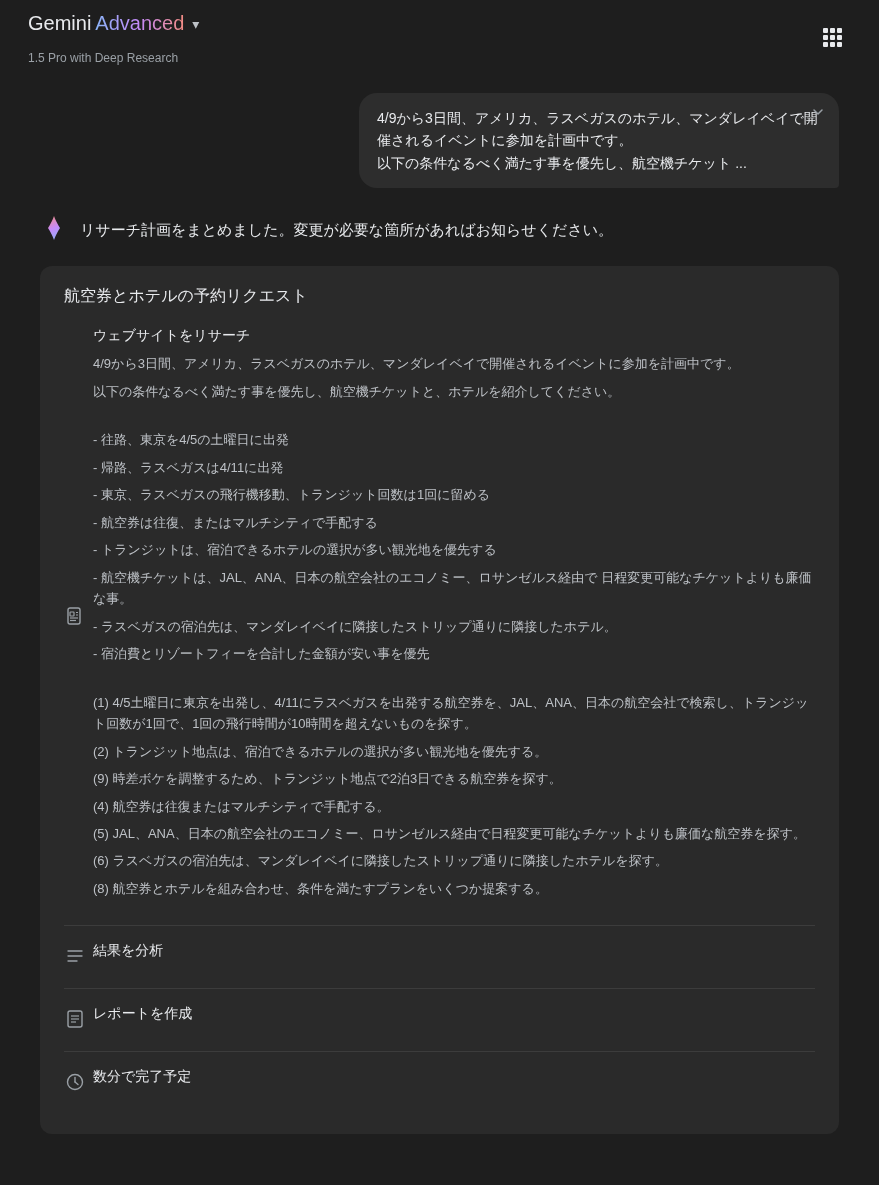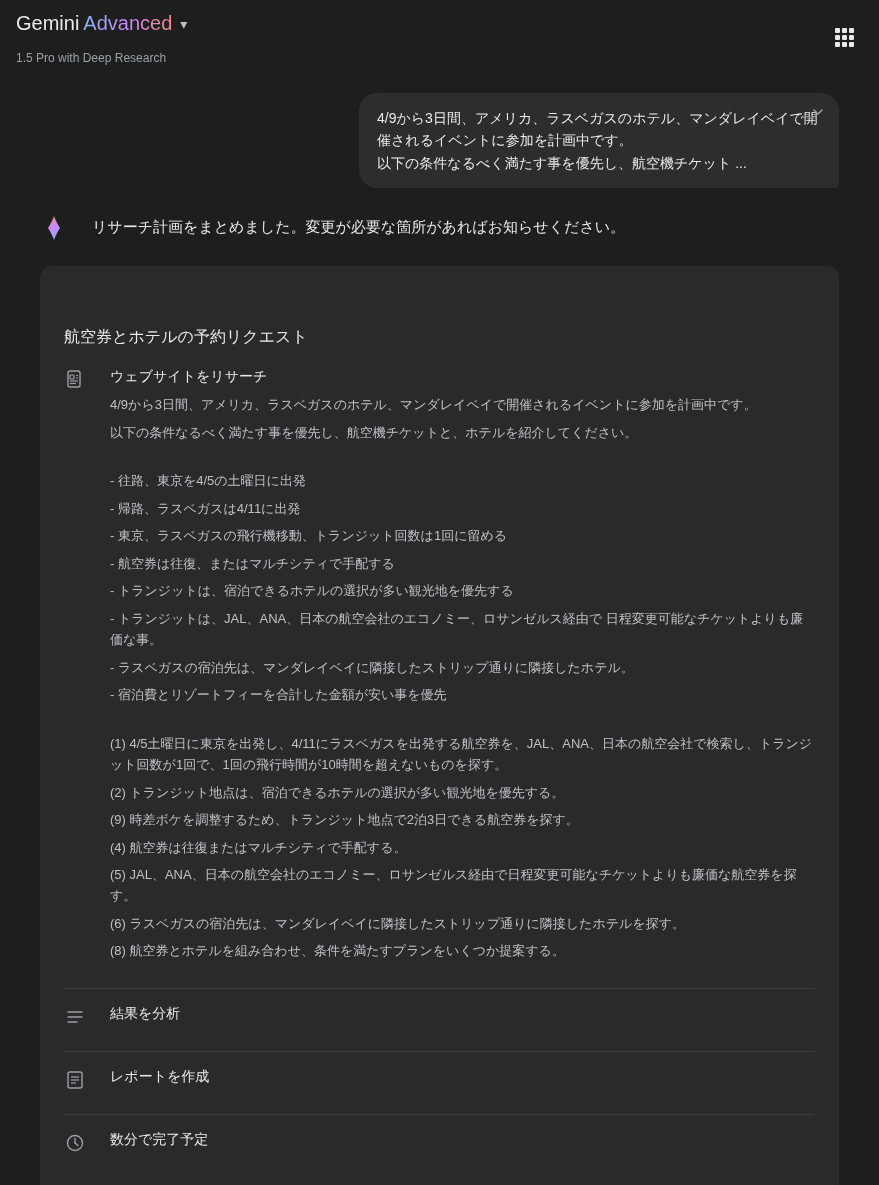--- a/index.html
+++ b/index.html
@@ -10,21 +10,21 @@
       font-size: 14px;
       width: 879px;
       min-height: 1185px;
       overflow-x: hidden;
     }
     
     .header {
       display: flex;
       align-items: center;
       justify-content: space-between;
-      padding: 12px 16px;
+      padding: 12px 28px;
       background: #1e1e1e;
     }
     .header-left {
       display: flex;
       flex-direction: column;
     }
     .header-title-row {
       display: flex;
       align-items: center;
       gap: 4px;
@@ -87,23 +87,22 @@
       right: 12px;
       background: none;
       border: none;
       cursor: pointer;
       color: #9aa0a6;
       font-size: 18px;
     }
     
     .gemini-message-row {
       display: flex;
-      align-items: center;
-      gap: 24px;
-      font-family: Liberation Mono, monospace;
+      align-items: flex-end;
+      gap: 12px;
     }
     .gemini-icon {
       width: 28px;
       height: 28px;
       flex-shrink: 0;
       margin-top: 2px;
     }
     .gemini-message-text {
       font-size: 15px;
       color: #e8eaed;
@@ -115,27 +114,26 @@
       background: #2a2a2a;
       border-radius: 12px;
       padding: 20px 24px;
       margin: 0 0 0 0;
     }
     .research-card-title {
       font-size: 16px;
       font-weight: 500;
       color: #e8eaed;
       margin-bottom: 20px;
-      margin-top: 41px;
     }
     
     .step-row {
       display: flex;
-      align-items: flex-start;
-      gap: 24px;
+      align-items: center;
+      gap: 7px;
       margin-bottom: 20px;
     }
     .step-icon {
       width: 22px;
       height: 22px;
       flex-shrink: 0;
       color: #9aa0a6;
       margin-top: 1px;
       display: flex;
       align-items: center;
@@ -256,21 +254,21 @@
         <div class="step-title">ウェブサイトをリサーチ</div>
         <div class="step-body">
           <p>4/9から3日間、アメリカ、ラスベガスのホテル、マンダレイベイで開催されるイベントに参加を計画中です。</p>
           <p>以下の条件なるべく満たす事を優先し、航空機チケットと、ホテルを紹介してください。</p>
           <br>
           <p>- 往路、東京を4/5の土曜日に出発</p>
           <p>- 帰路、ラスベガスは4/11に出発</p>
           <p>- 東京、ラスベガスの飛行機移動、トランジット回数は1回に留める</p>
           <p>- 航空券は往復、またはマルチシティで手配する</p>
           <p>- トランジットは、宿泊できるホテルの選択が多い観光地を優先する</p>
-          <p>- トランジットは、JAL、ANA、日本の航空会社のエコノミー、ロサンゼルス経由で 日程変更可能なチケットよりも廉価な事。</p>
+          <p>- 航空機チケットは、JAL、ANA、日本の航空会社のエコノミー、ロサンゼルス経由で 日程変更可能なチケットよりも廉価な事。</p>
           <p>- ラスベガスの宿泊先は、マンダレイベイに隣接したストリップ通りに隣接したホテル。</p>
           <p>- 宿泊費とリゾートフィーを合計した金額が安い事を優先</p>
           <br>
           <p>(1) 4/5土曜日に東京を出発し、4/11にラスベガスを出発する航空券を、JAL、ANA、日本の航空会社で検索し、トランジット回数が1回で、1回の飛行時間が10時間を超えないものを探す。</p>
           <p>(2) トランジット地点は、宿泊できるホテルの選択が多い観光地を優先する。</p>
           <p>(9) 時差ボケを調整するため、トランジット地点で2泊3日できる航空券を探す。</p>
           <p>(4) 航空券は往復またはマルチシティで手配する。</p>
           <p>(5) JAL、ANA、日本の航空会社のエコノミー、ロサンゼルス経由で日程変更可能なチケットよりも廉価な航空券を探す。</p>
           <p>(6) ラスベガスの宿泊先は、マンダレイベイに隣接したストリップ通りに隣接したホテルを探す。</p>
           <p>(8) 航空券とホテルを組み合わせ、条件を満たすプランをいくつか提案する。</p>

